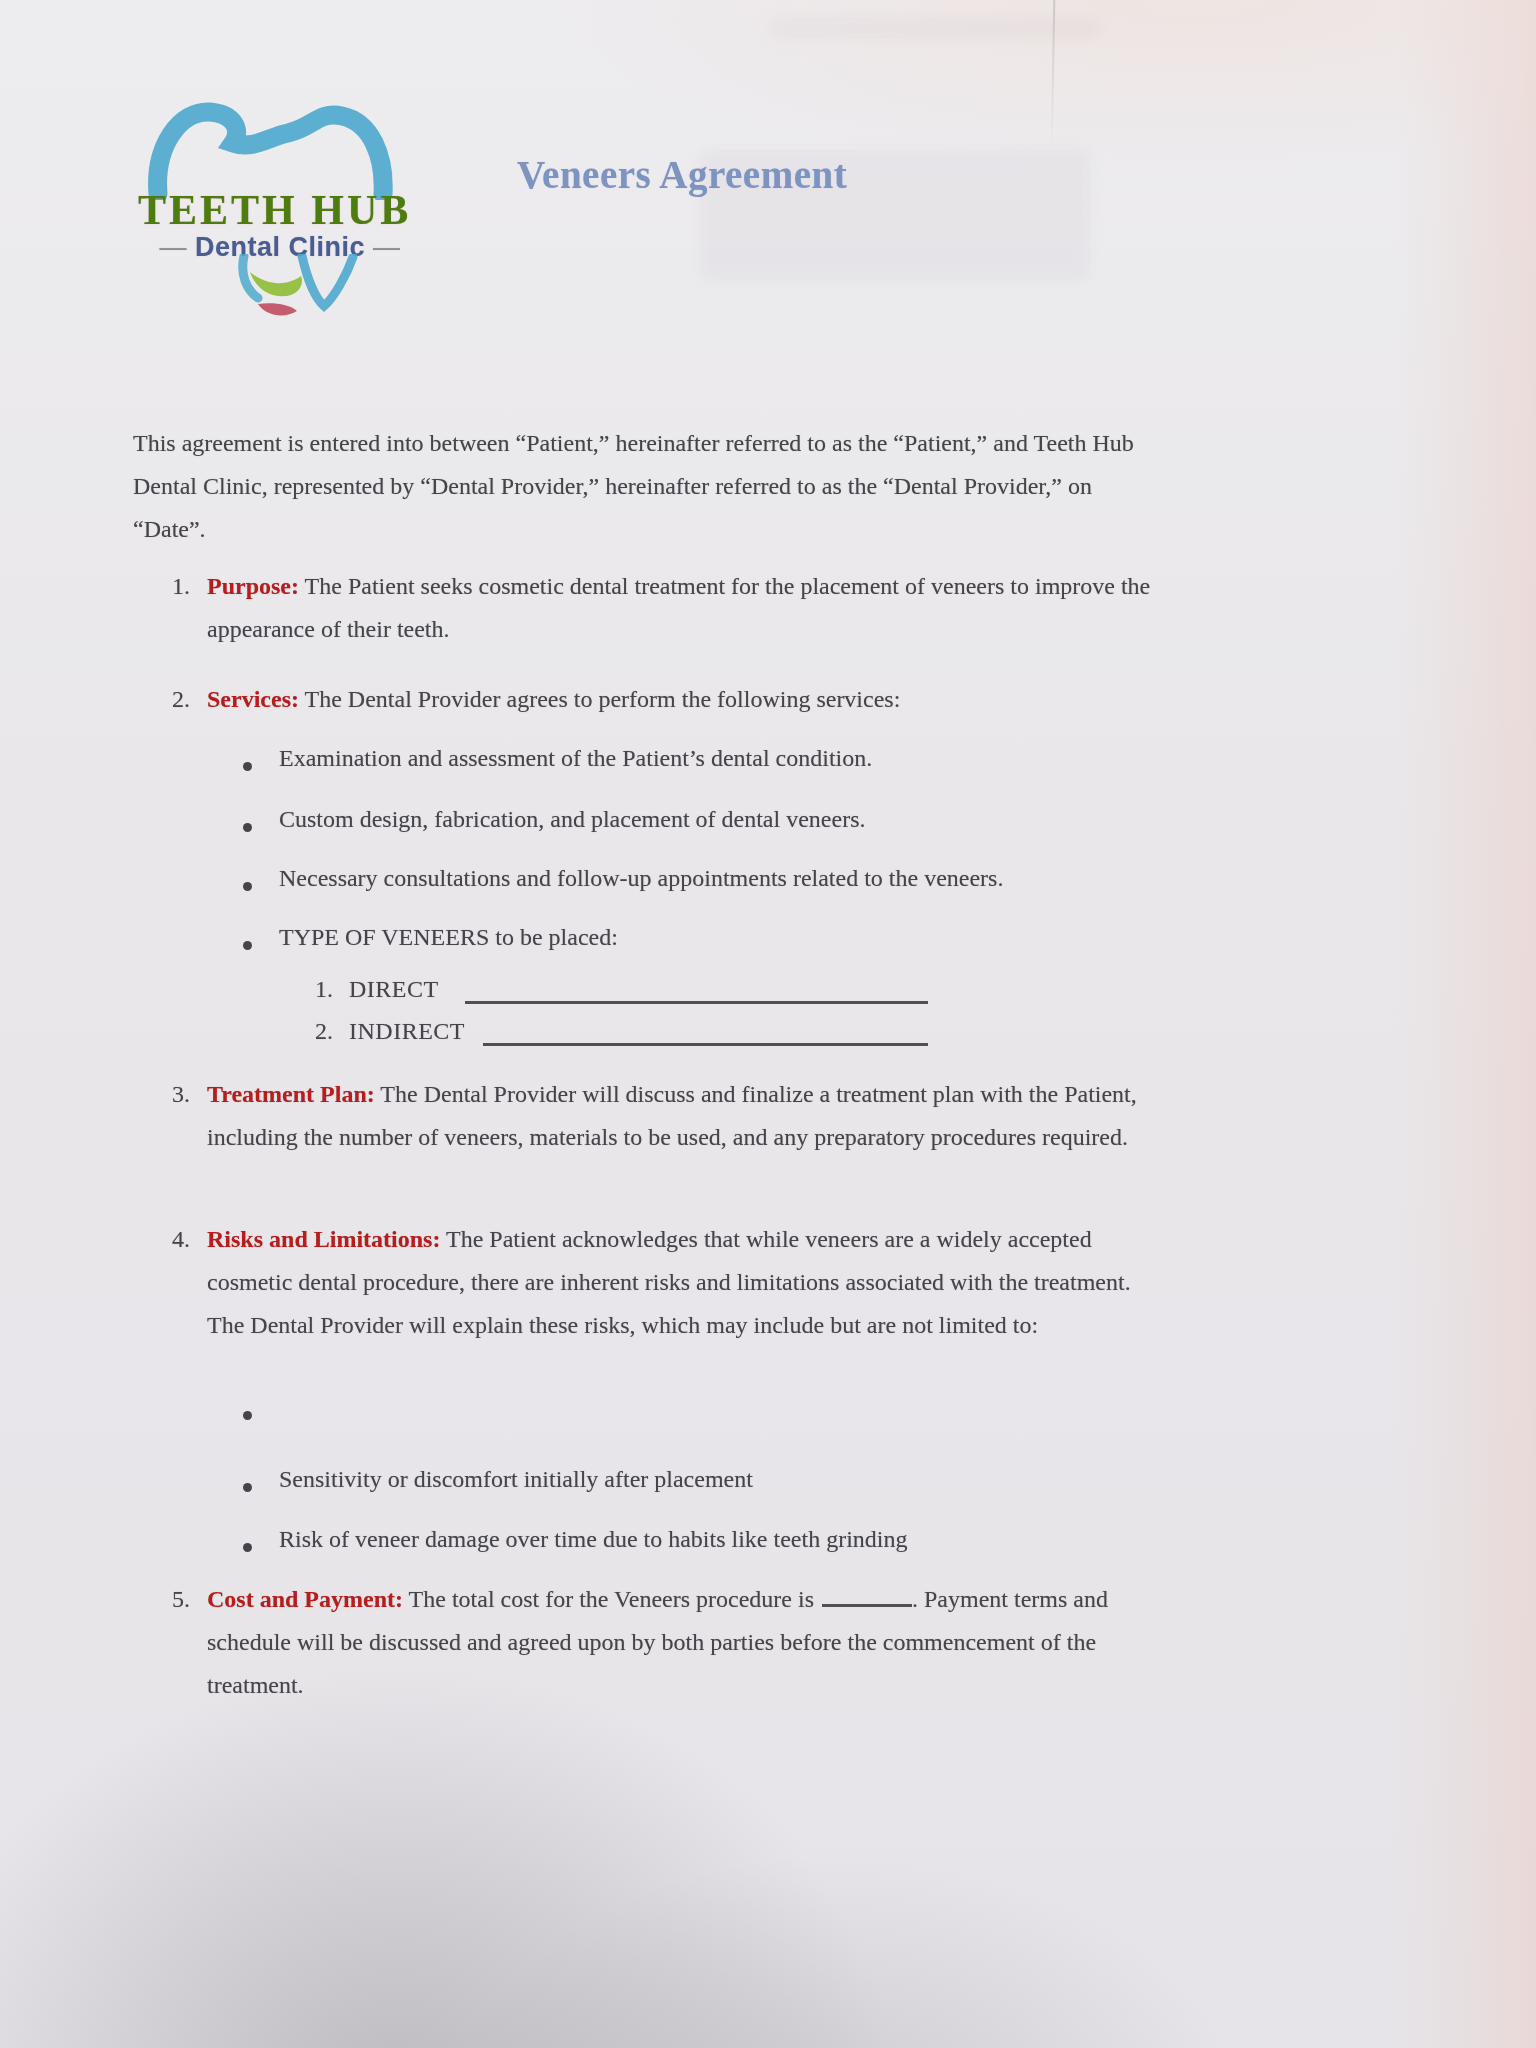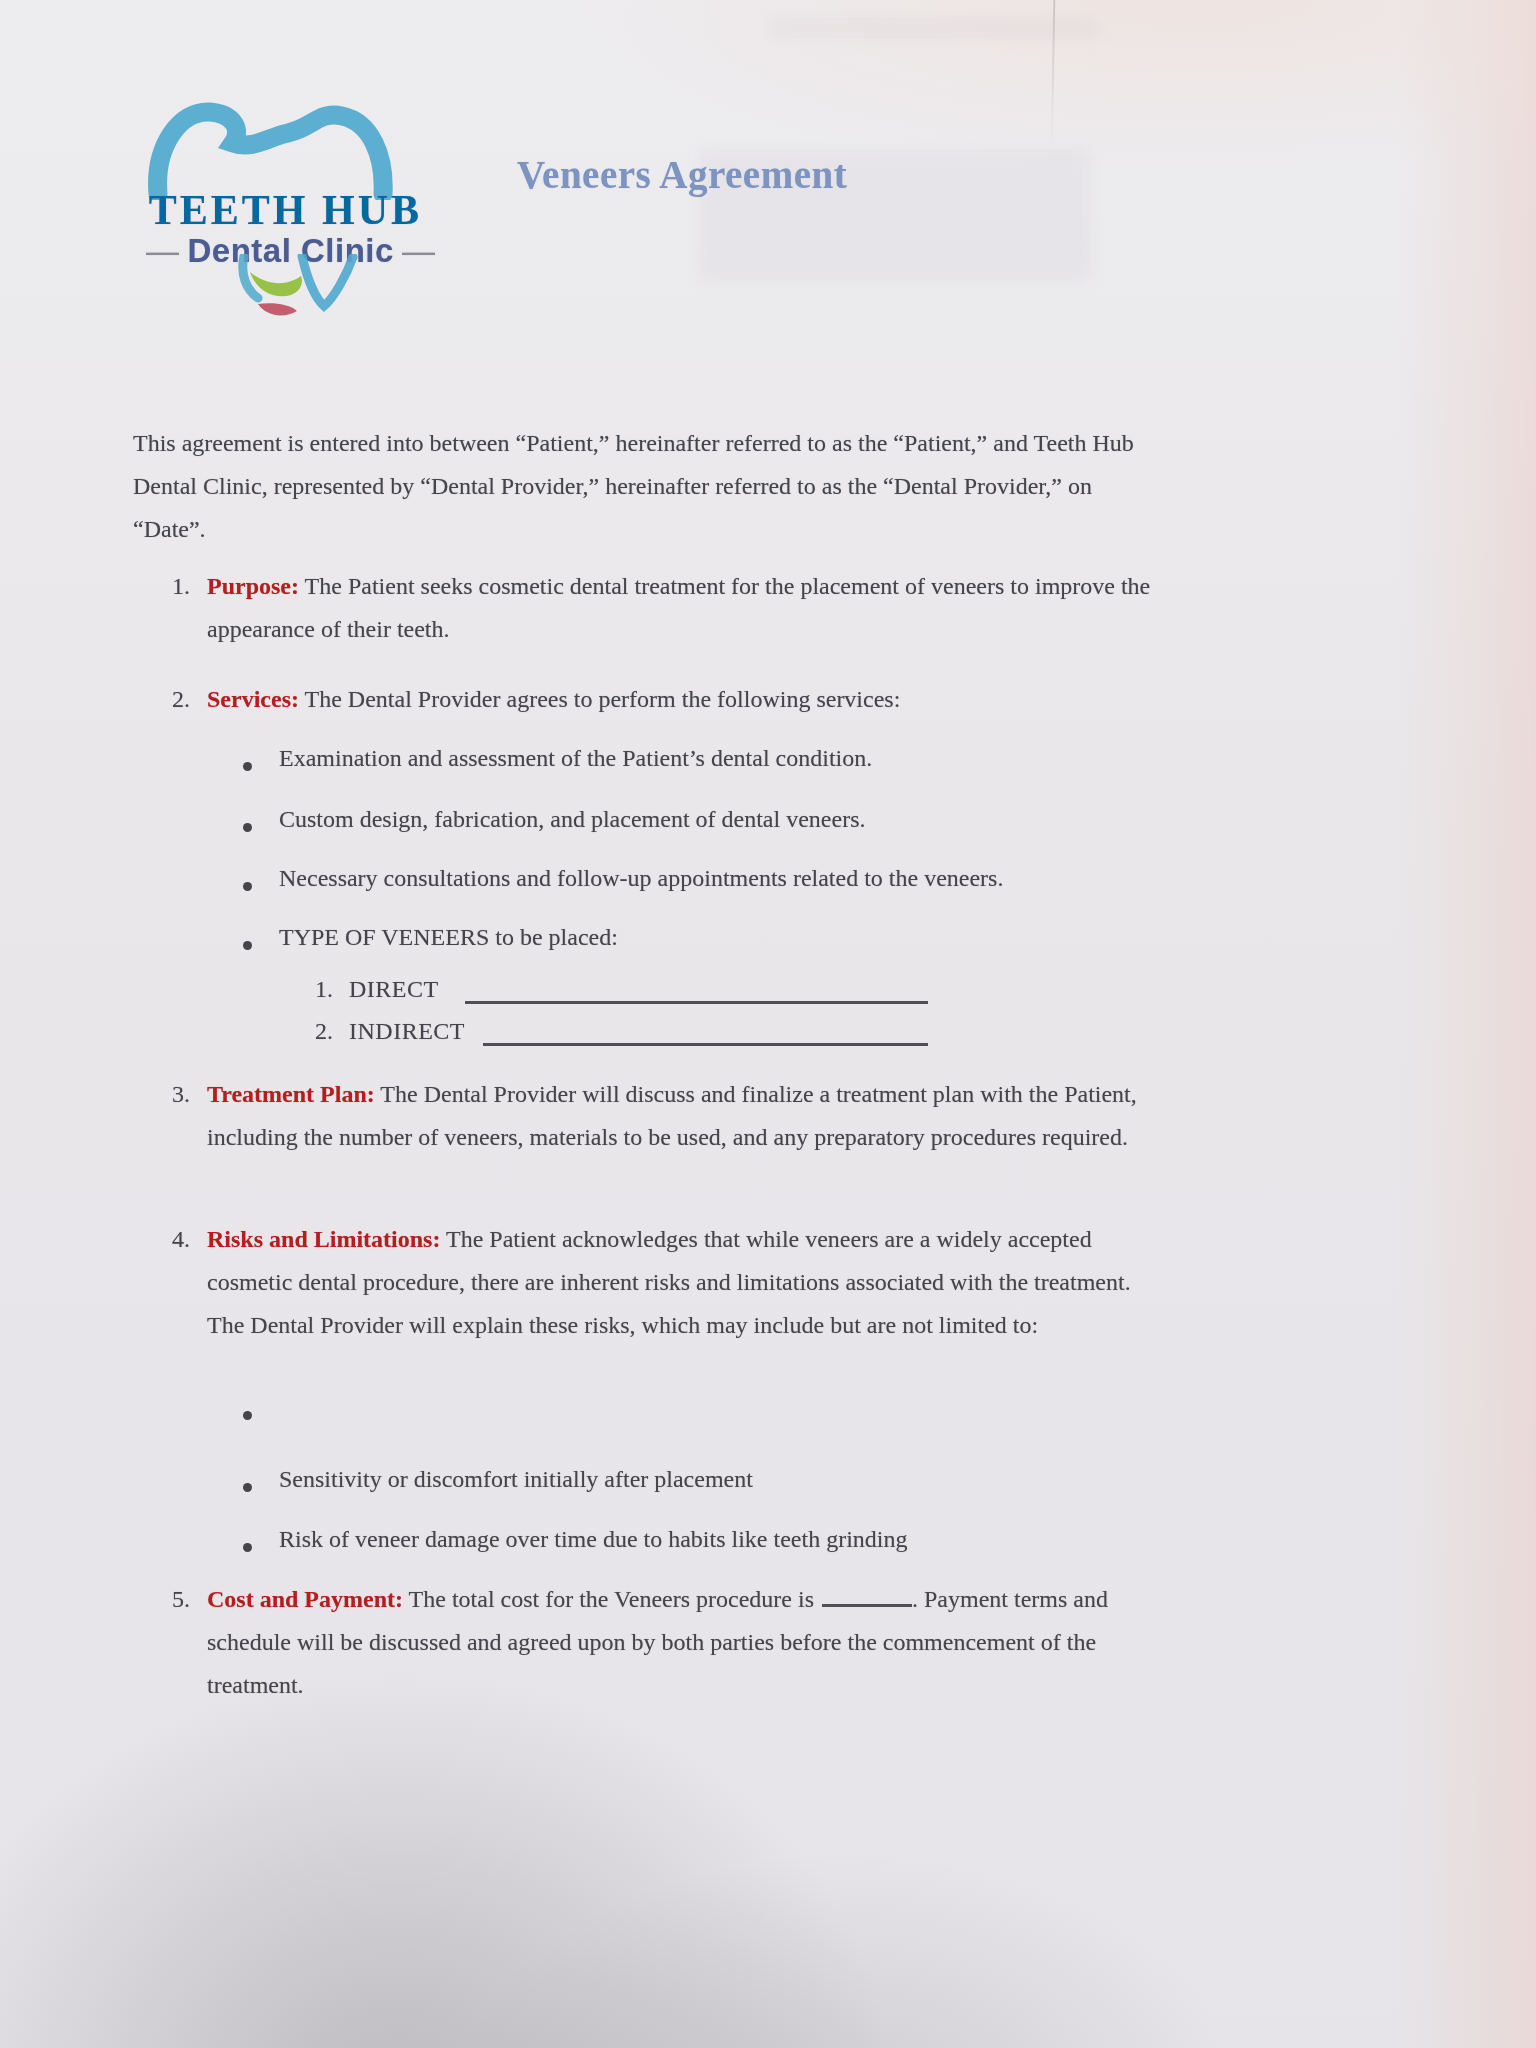--- a/index.html
+++ b/index.html
@@ -27,30 +27,30 @@
   .ghost{
     position:absolute;background:rgba(150,140,150,0.07);filter:blur(7px);border-radius:8px;
   }
   .g1{left:770px;top:18px;width:330px;height:20px;}
   .g2{left:700px;top:150px;width:390px;height:130px;}
 
   
   .logo{position:absolute;left:138px;top:92px;width:284px;height:235px;}
   .logo svg{position:absolute;display:block;}
   .logo-title{
-    position:absolute;top:94px;left:0;width:100%;text-align:right;
+    position:absolute;top:94px;left:0;width:100%;text-align:left;
     font-family:"Liberation Serif", serif;font-weight:bold;
-    font-size:42px;letter-spacing:3px;color:#0369a1;
+    font-size:42px;letter-spacing:3px;color:#4d7c0f;
     text-shadow:0 0 1px rgba(177,86,95,0.5);
     white-space:nowrap;
   }
   .logo-sub{
-    position:absolute;top:140px;left:0;width:100%;text-align:right;
+    position:absolute;top:140px;left:0;width:100%;text-align:center;
     font-family:"Liberation Sans", sans-serif;font-weight:bold;
-    font-size:33px;color:#4b5c90;letter-spacing:0.5px;white-space:nowrap;
+    font-size:27px;color:#4b5c90;letter-spacing:0.5px;white-space:nowrap;
     text-shadow:0 0 1px rgba(75,92,144,0.4);
   }
   .logo-sub .dash{color:#8d8c94;font-weight:normal;padding:0 8px;}
 
   
   .doc-title{
     position:absolute;left:500px;top:152px;
     font-family:"Liberation Serif", serif;font-weight:bold;
     font-size:39px;color:#7d94c1;letter-spacing:0.5px;
     text-shadow:0 0 1px rgba(125,148,193,0.45);

